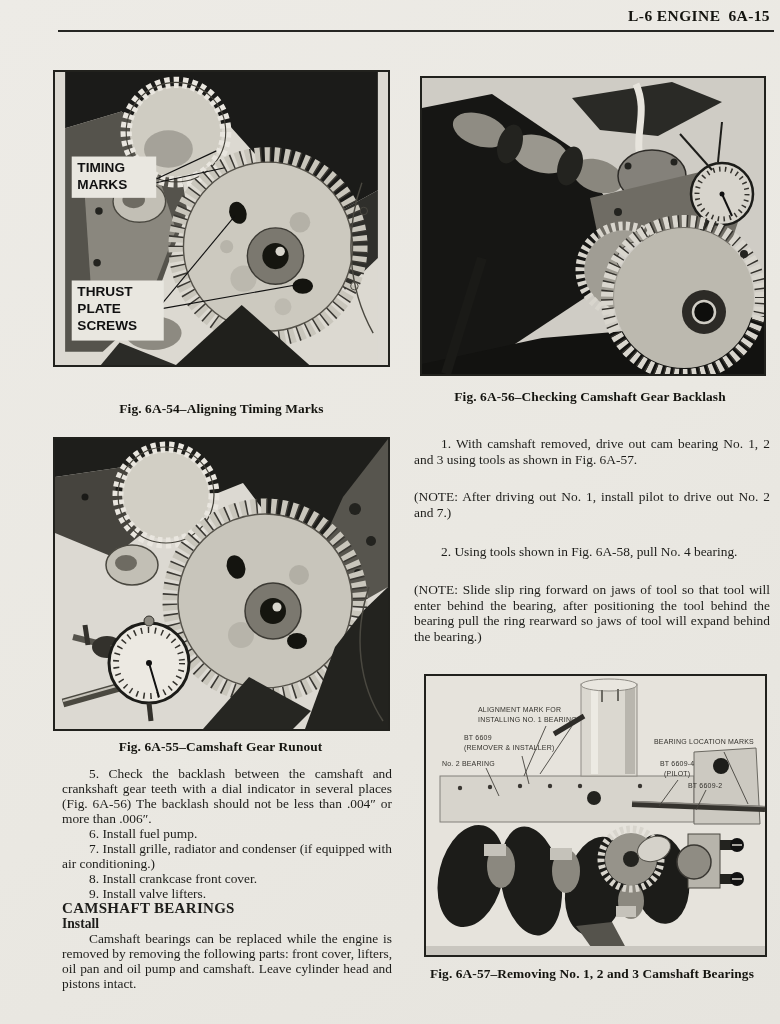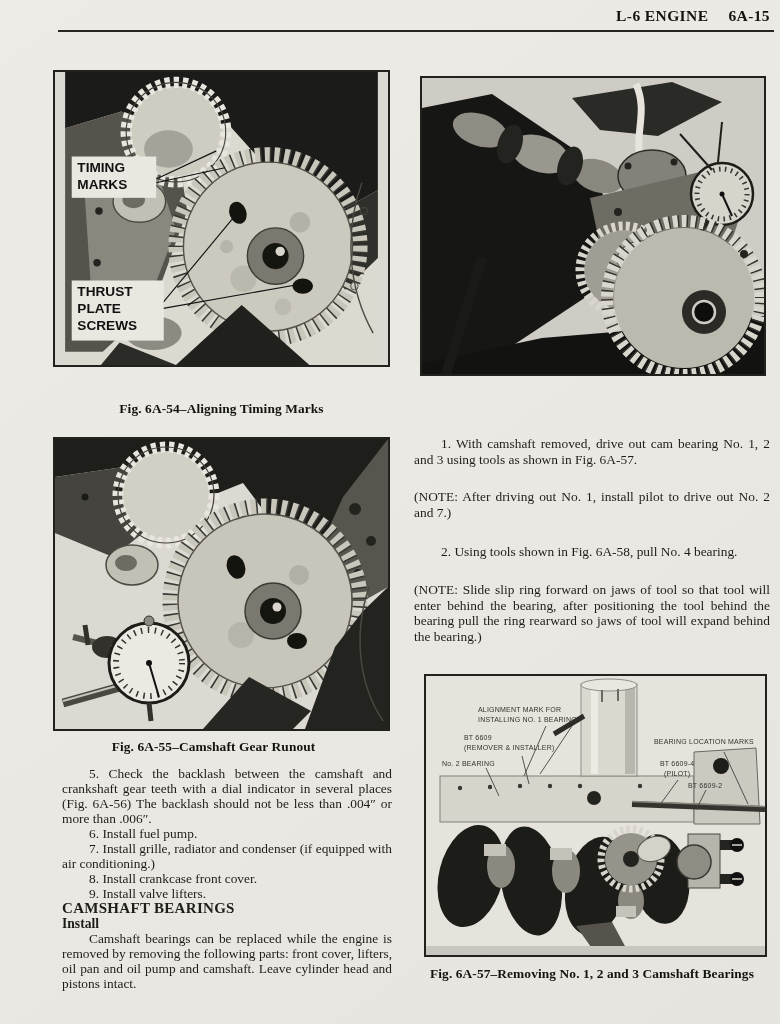--- a/index.html
+++ b/index.html
@@ -2,21 +2,21 @@
 <html><head>
 <meta charset="utf-8">
 <style>
   html,body{margin:0;padding:0;background:#9a978f;}
   .page{position:relative;width:780px;height:1024px;margin:0 auto;overflow:hidden;
         background:linear-gradient(145deg,#edebe6 0%,#eae8e2 55%,#e6e4de 100%);
         font-family:"Liberation Serif",serif;color:#1b1b18;}
   .rule{position:absolute;left:58px;top:30px;width:716px;height:2px;background:#262623;}
   .header{position:absolute;top:7px;right:10px;font-weight:bold;font-size:15.5px;
           letter-spacing:.4px;color:#14140f;}
-  .header .pgnum{margin-left:20px;}
+  .header .pgnum{margin-left:8px;}
   .frame{position:absolute;border:2px solid #21211d;background:#dcd9d2;box-sizing:border-box;}
   .frame svg{display:block;width:100%;height:100%;}
   .caption{position:absolute;text-align:center;font-weight:bold;font-size:13.4px;color:#14140f;
            letter-spacing:.1px;}
   .col{position:absolute;font-size:13.4px;text-align:justify;color:#1d1d1a;}
   .col-l{left:62px;top:766px;width:330px;line-height:15px;}
   .col-r{left:414px;top:436px;width:356px;line-height:15.6px;}
   .col p{margin:0;}
   .indent{text-indent:27px;}
   .h1{margin:0;margin-top:10px;font-size:15px;font-weight:bold;letter-spacing:.3px;}
@@ -148,21 +148,21 @@
       <g>
         <circle cx="94" cy="224" r="40" fill="#ece9e2" stroke="#1c1c19" stroke-width="3"></circle>
         <circle cx="94" cy="224" r="33" fill="none" stroke="#33312c" stroke-width="6" stroke-dasharray="1.5 5.5"></circle>
         <circle cx="94" cy="182" r="5" fill="#8d8a81" stroke="#33312c"></circle>
         <line x1="94" y1="224" x2="104" y2="258" stroke="#111" stroke-width="2"></line>
         <circle cx="94" cy="224" r="3" fill="#111"></circle>
         <line x1="94" y1="264" x2="96" y2="282" stroke="#33312c" stroke-width="5"></line>
       </g>
     </svg>
   </figure>
-  <div class="caption" style="left:45px;top:739px;width:337px;">Fig. 6A-55–Camshaft Gear Runout</div>
+  <div class="caption" style="left:52px;top:739px;width:337px;">Fig. 6A-55–Camshaft Gear Runout</div>
 
   <figure class="frame" style="left:420px;top:76px;width:346px;height:300px;margin:0;">
     <svg viewBox="0 0 342 296" aria-hidden="true">
       <rect width="342" height="296" fill="#cfccc5"></rect>
       <g>
         <polygon points="0,30 70,16 150,70 190,130 170,215 90,268 0,288" fill="#161614"></polygon>
         <polygon points="0,286 120,260 240,250 342,238 342,296 0,296" fill="#121210"></polygon>
         <polygon points="150,20 250,4 300,24 236,58 178,52" fill="#2a2a26"></polygon>
       </g>
       <g>
@@ -200,20 +200,21 @@
         <circle cx="262" cy="220" r="77" fill="none" stroke="#d9d6ce" stroke-width="12" stroke-dasharray="5 4"></circle>
         <circle cx="262" cy="220" r="77" fill="none" stroke="#33312c" stroke-width="12" stroke-dasharray="1.4 7.6" stroke-dashoffset="4"></circle>
         <circle cx="282" cy="234" r="22" fill="#2c2a26"></circle>
         <circle cx="282" cy="234" r="11" fill="#0e0e0c" stroke="#cfccc4" stroke-width="2.5"></circle>
       </g>
       <circle cx="322" cy="176" r="4" fill="#23231f"></circle>
       <circle cx="196" cy="134" r="4" fill="#23231f"></circle>
       <line x1="60" y1="180" x2="24" y2="296" stroke="#1a1a17" stroke-width="10"></line>
     </svg>
   </figure>
+  <div class="caption" style="left:410px;top:389px;width:360px;">Fig. 6A-56–Checking Camshaft Gear Backlash</div>
 
   <div class="col col-r">
     <p class="indent">1. With camshaft removed, drive out cam bearing No. 1, 2 and 3 using tools as shown in Fig. 6A-57.</p>
     <p class="g22">(NOTE: After driving out No. 1, install pilot to drive out No. 2 and 7.)</p>
     <p class="indent g24">2. Using tools shown in Fig. 6A-58, pull No. 4 bearing.</p>
     <p class="g22">(NOTE: Slide slip ring forward on jaws of tool so that tool will enter behind the bearing, after positioning the tool behind the bearing pull the ring rearward so jaws of tool will expand behind the bearing.)</p>
   </div>
 
   <figure class="frame" style="left:424px;top:674px;width:343px;height:283px;margin:0;background:#e6e3dc;">
     <svg viewBox="0 0 339 279" aria-hidden="true">

